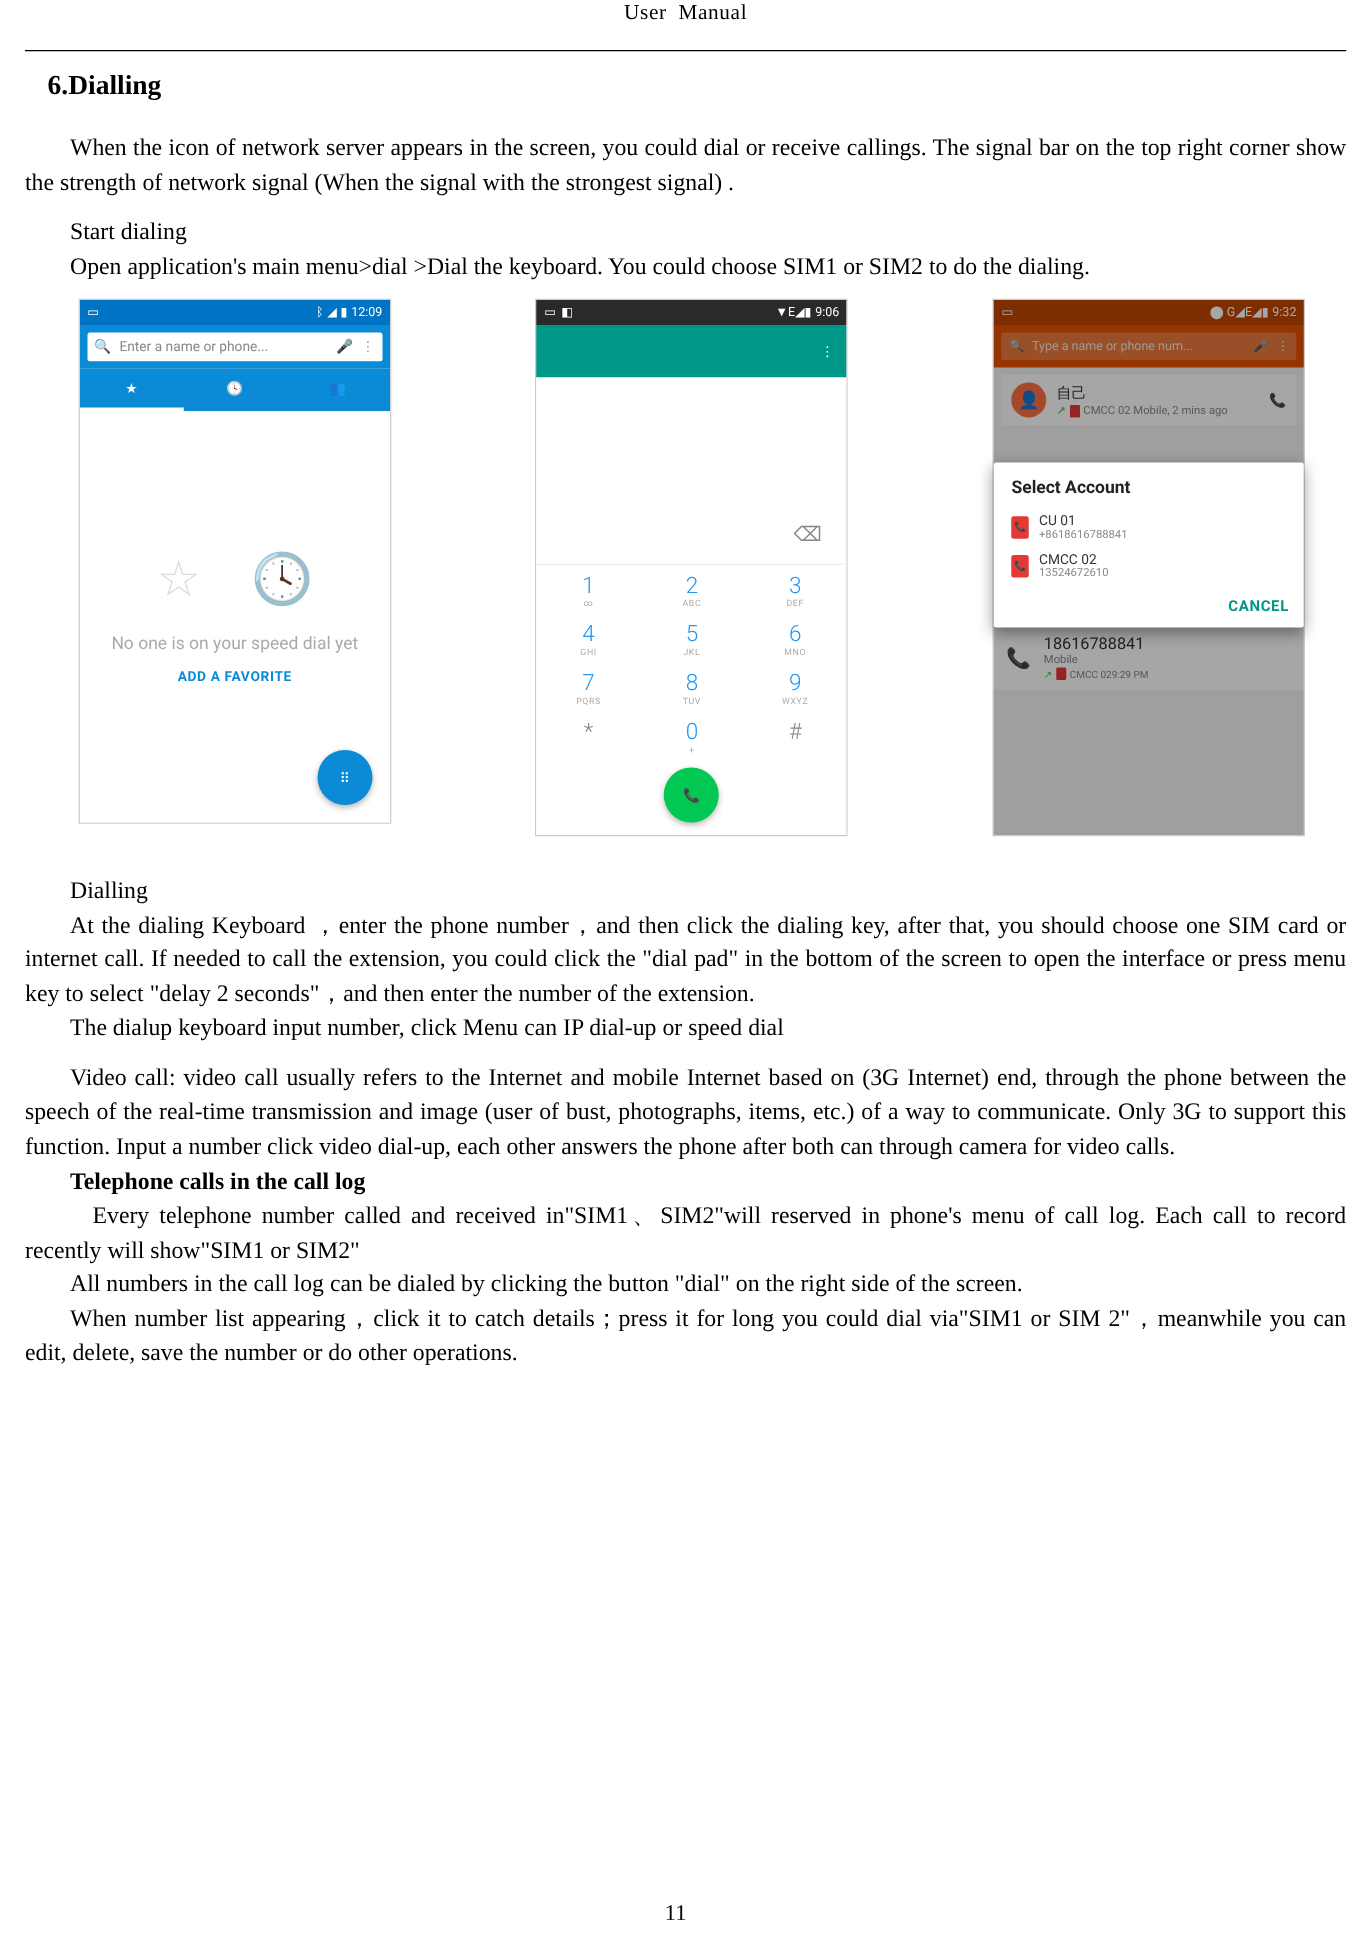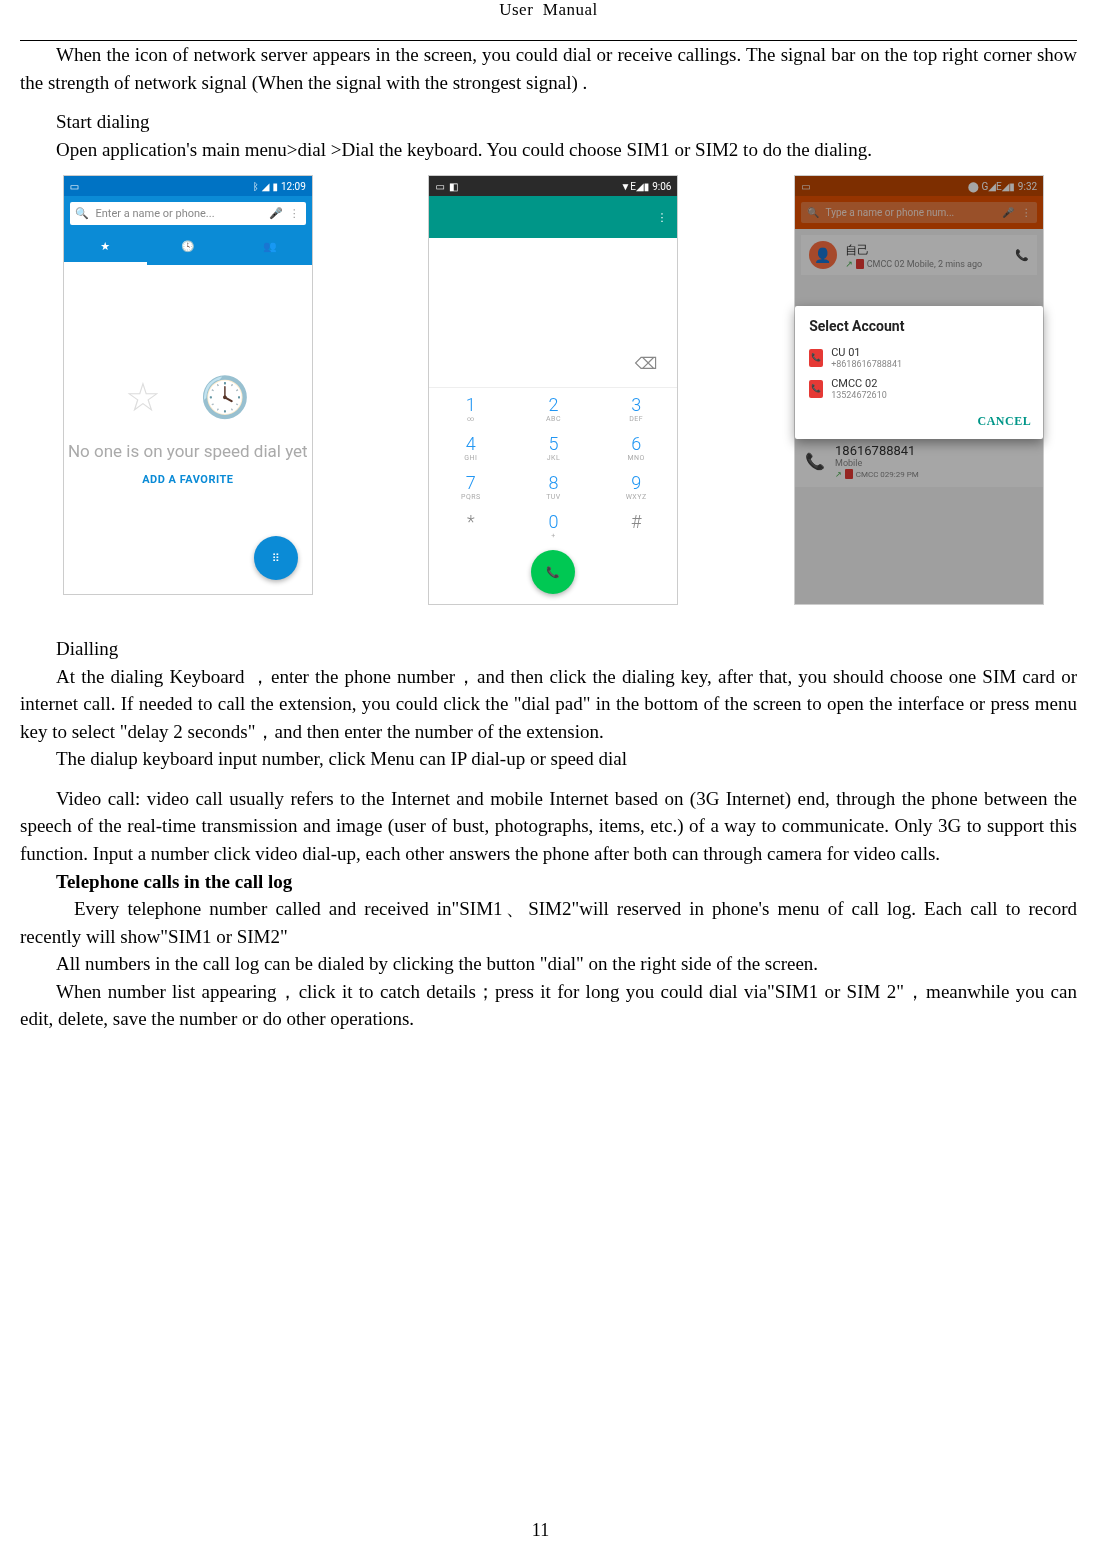--- a/index.html
+++ b/index.html
@@ -100,21 +100,21 @@
       flex: 1;
       background: #fff;
       display: flex;
       flex-direction: column;
       align-items: center;
       justify-content: center;
       color: #aaa;
     }
     .mid1 .bigicons { display: flex; gap: 40px; margin-bottom: 20px; }
     .mid1 .bigicon { font-size: 40px; color: #ddd; }
-    .mid1 .empty-txt { font-size: 17px; margin-bottom: 12px; text-align: center; }
+    .mid1 .empty-txt { font-size: 14px; margin-bottom: 12px; text-align: center; }
     .addfav { color: #0b8bd6; font-weight: bold; font-size: 11px; letter-spacing: 0.5px; }
     .fab-blue {
       position: absolute; bottom: 14px; right: 14px;
       width: 44px; height: 44px; border-radius: 50%;
       background: #0b8bd6; color: #fff;
       display: flex; align-items: center; justify-content: center;
       box-shadow: 0 2px 5px rgba(0,0,0,0.3);
     }
 
     
@@ -202,39 +202,40 @@
       box-shadow: 0 4px 12px rgba(0,0,0,0.4);
     }
     .dlg-title { font-size: 14px; font-weight: bold; padding: 12px 14px 8px 14px; color:#222; }
     .dlg-item { display:flex; align-items:center; gap:8px; padding: 4px 14px; }
     .dlg-sim { width: 14px; height: 18px; border-radius: 2px; display:flex; align-items:center; justify-content:center; color:#fff; font-size:8px; }
     .dlg-sim.r1 { background: #e53935; }
     .dlg-sim.r2 { background: #e53935; }
     .dlg-item-txt { display:flex; flex-direction:column; }
     .dlg-name { font-size: 11px; color:#333; }
     .dlg-sub { font-size: 9px; color:#888; }
-    .dlg-actions { text-align: right; padding: 10px 12px; font-family: Liberation Serif, serif; }
+    .dlg-actions { text-align: right; padding: 10px 12px; }
     .dlg-cancel { color: #009688; font-size: 12px; font-weight: bold; letter-spacing: 0.5px; }
 
     .page-number {
       position: absolute;
       bottom: 18px;
       left: 0; right: 16px;
       text-align: center;
       font-size: 18px;
     }
   </style>
 </head>
 <body>
 
 <div class="page">
   <div class="header">
     <span>User</span><span>Manual</span>
   </div>
 
+  <h2 class="section-title">6.Dialling</h2>
 
   <p class="body-text indent">When the icon of network server appears in the screen, you could dial or receive callings. The signal bar on the top right corner show the strength of network signal (When the signal with the strongest signal) .</p>
 
   <p class="body-text indent" style="margin-bottom:0;">Start dialing</p>
   <p class="body-text indent">Open application's main menu&gt;dial &gt;Dial the keyboard. You could choose SIM1 or SIM2 to do the dialing.</p>
 
   <div class="screens-row">
 
     <div class="phone small">
       <div class="statusbar sb-blue">

